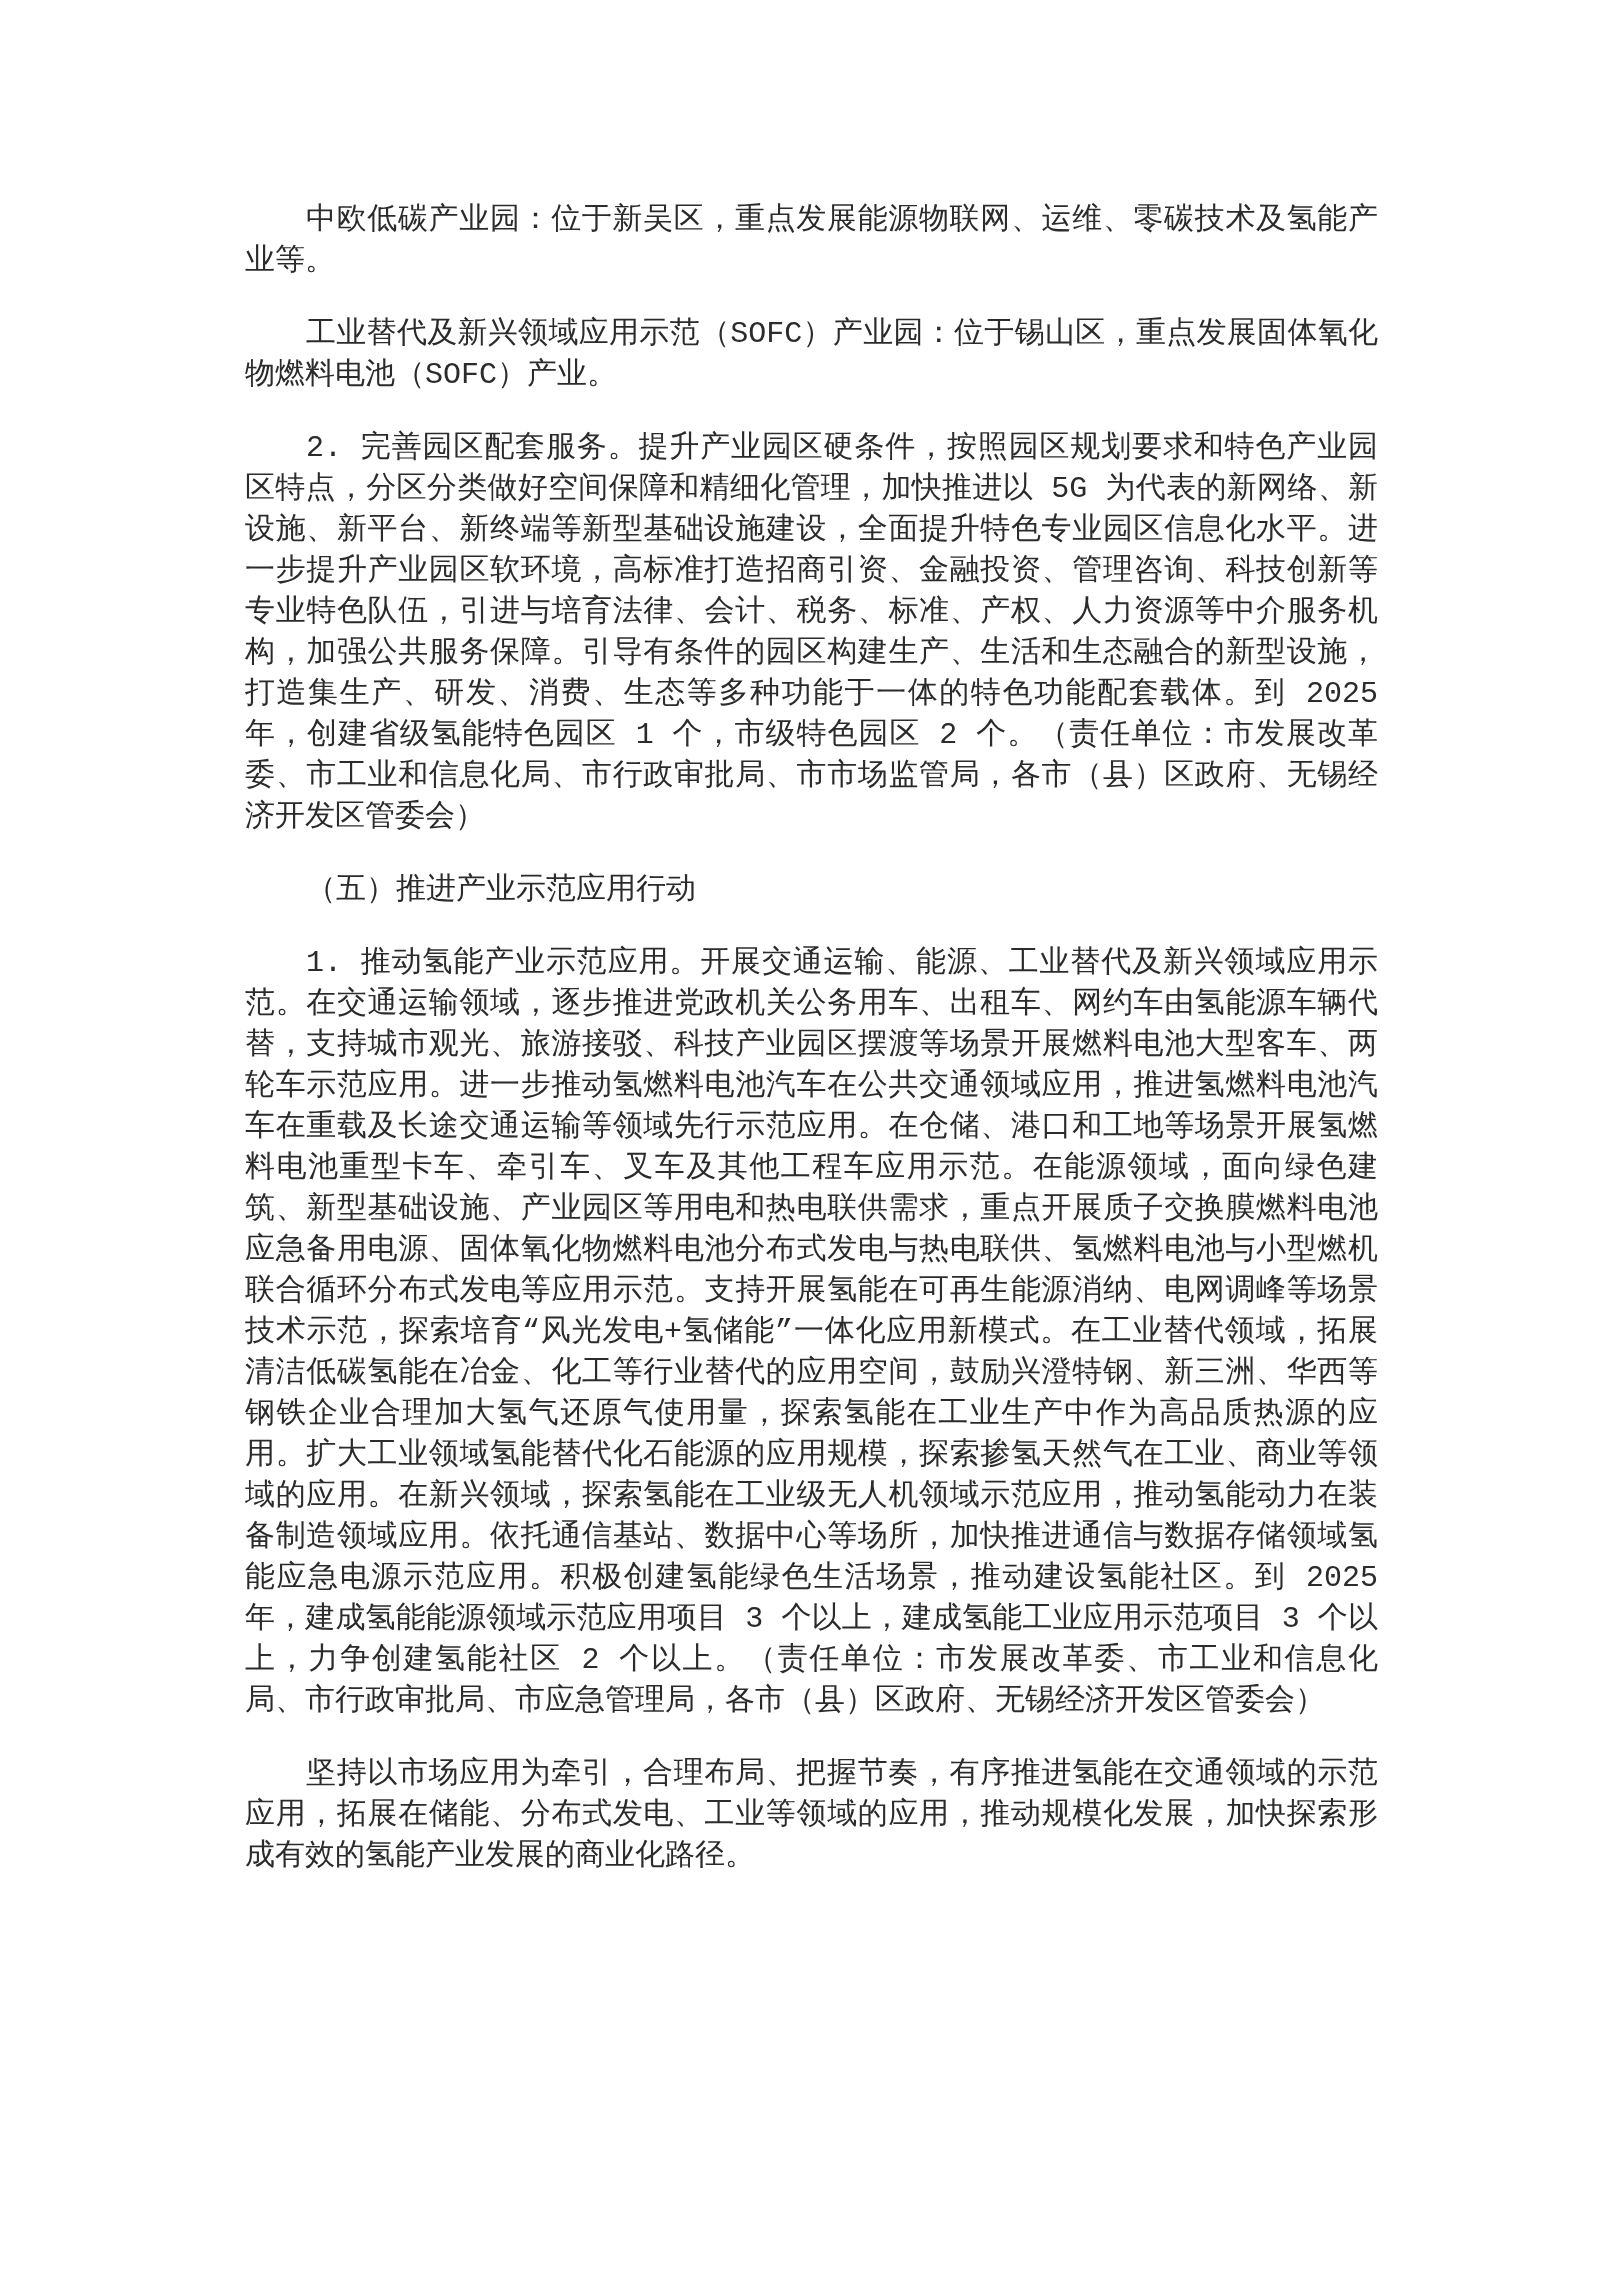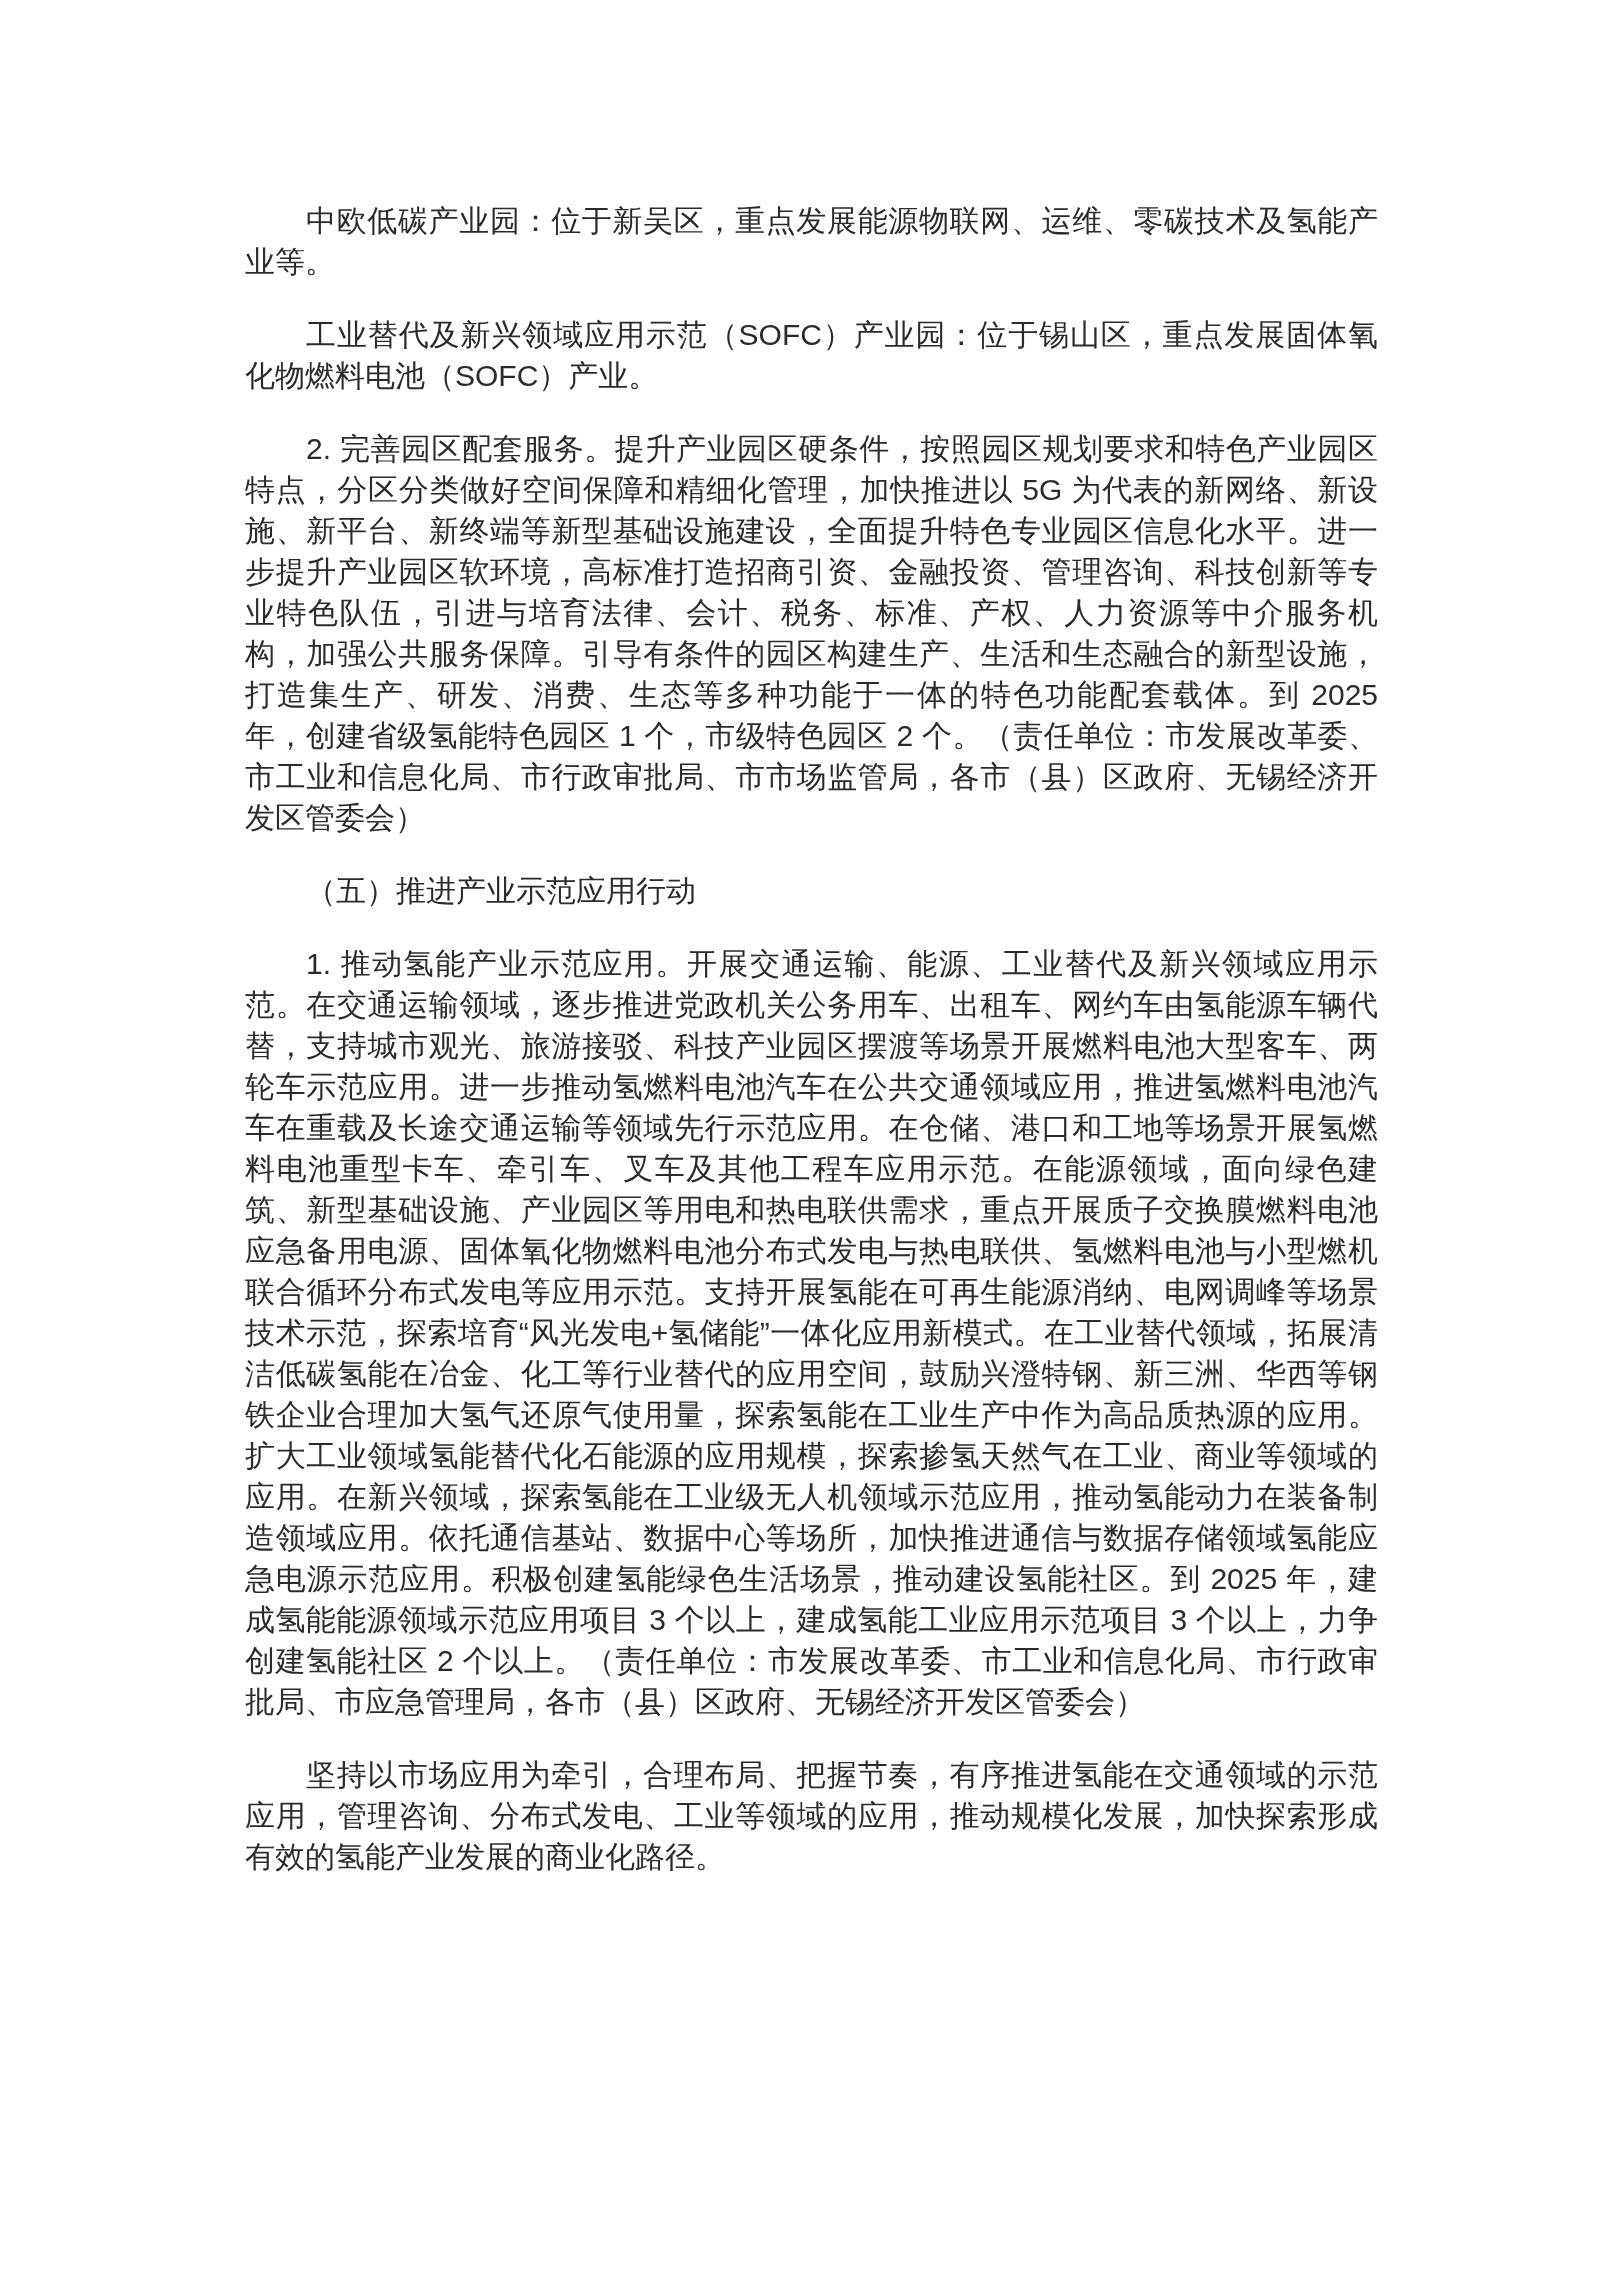--- a/index.html
+++ b/index.html
@@ -6,21 +6,21 @@
     margin: 0;
     padding: 0;
     background: #ffffff;
   }
   .page {
     position: relative;
     width: 1621px;
     height: 2293px;
     background: #ffffff;
     overflow: hidden;
-    font-family: Liberation Sans, sans-serif;
+    font-family: Liberation Mono, monospace;
   }
   .content {
     position: absolute;
     left: 245px;
     top: 200px;
     width: 1133px;
   }
   .content p {
     margin: 0;
     padding: 0;
@@ -39,16 +39,16 @@
 </head>
 <body>
 
 <div class="page">
   <div class="content">
     <p>中欧低碳产业园：位于新吴区，重点发展能源物联网、运维、零碳技术及氢能产业等。</p>
     <p>工业替代及新兴领域应用示范（SOFC）产业园：位于锡山区，重点发展固体氧化物燃料电池（SOFC）产业。</p>
     <p>2. 完善园区配套服务。提升产业园区硬条件，按照园区规划要求和特色产业园区特点，分区分类做好空间保障和精细化管理，加快推进以 5G 为代表的新网络、新设施、新平台、新终端等新型基础设施建设，全面提升特色专业园区信息化水平。进一步提升产业园区软环境，高标准打造招商引资、金融投资、管理咨询、科技创新等专业特色队伍，引进与培育法律、会计、税务、标准、产权、人力资源等中介服务机构，加强公共服务保障。引导有条件的园区构建生产、生活和生态融合的新型设施，打造集生产、研发、消费、生态等多种功能于一体的特色功能配套载体。到 2025 年，创建省级氢能特色园区 1 个，市级特色园区 2 个。（责任单位：市发展改革委、市工业和信息化局、市行政审批局、市市场监管局，各市（县）区政府、无锡经济开发区管委会）</p>
     <p>（五）推进产业示范应用行动</p>
     <p>1. 推动氢能产业示范应用。开展交通运输、能源、工业替代及新兴领域应用示范。在交通运输领域，逐步推进党政机关公务用车、出租车、网约车由氢能源车辆代替，支持城市观光、旅游接驳、科技产业园区摆渡等场景开展燃料电池大型客车、两轮车示范应用。进一步推动氢燃料电池汽车在公共交通领域应用，推进氢燃料电池汽车在重载及长途交通运输等领域先行示范应用。在仓储、港口和工地等场景开展氢燃料电池重型卡车、牵引车、叉车及其他工程车应用示范。在能源领域，面向绿色建筑、新型基础设施、产业园区等用电和热电联供需求，重点开展质子交换膜燃料电池应急备用电源、固体氧化物燃料电池分布式发电与热电联供、氢燃料电池与小型燃机联合循环分布式发电等应用示范。支持开展氢能在可再生能源消纳、电网调峰等场景技术示范，探索培育“风光发电+氢储能”一体化应用新模式。在工业替代领域，拓展清洁低碳氢能在冶金、化工等行业替代的应用空间，鼓励兴澄特钢、新三洲、华西等钢铁企业合理加大氢气还原气使用量，探索氢能在工业生产中作为高品质热源的应用。扩大工业领域氢能替代化石能源的应用规模，探索掺氢天然气在工业、商业等领域的应用。在新兴领域，探索氢能在工业级无人机领域示范应用，推动氢能动力在装备制造领域应用。依托通信基站、数据中心等场所，加快推进通信与数据存储领域氢能应急电源示范应用。积极创建氢能绿色生活场景，推动建设氢能社区。到 2025 年，建成氢能能源领域示范应用项目 3 个以上，建成氢能工业应用示范项目 3 个以上，力争创建氢能社区 2 个以上。（责任单位：市发展改革委、市工业和信息化局、市行政审批局、市应急管理局，各市（县）区政府、无锡经济开发区管委会）</p>
-    <p>坚持以市场应用为牵引，合理布局、把握节奏，有序推进氢能在交通领域的示范应用，管理咨询、分布式发电、工业等领域的应用，推动规模化发展，加快探索形成有效的氢能产业发展的商业化路径。</p>
+    <p>坚持以市场应用为牵引，合理布局、把握节奏，有序推进氢能在交通领域的示范应用，拓展在储能、分布式发电、工业等领域的应用，推动规模化发展，加快探索形成有效的氢能产业发展的商业化路径。</p>
   </div>
 </div>
 
 
 </body></html>

